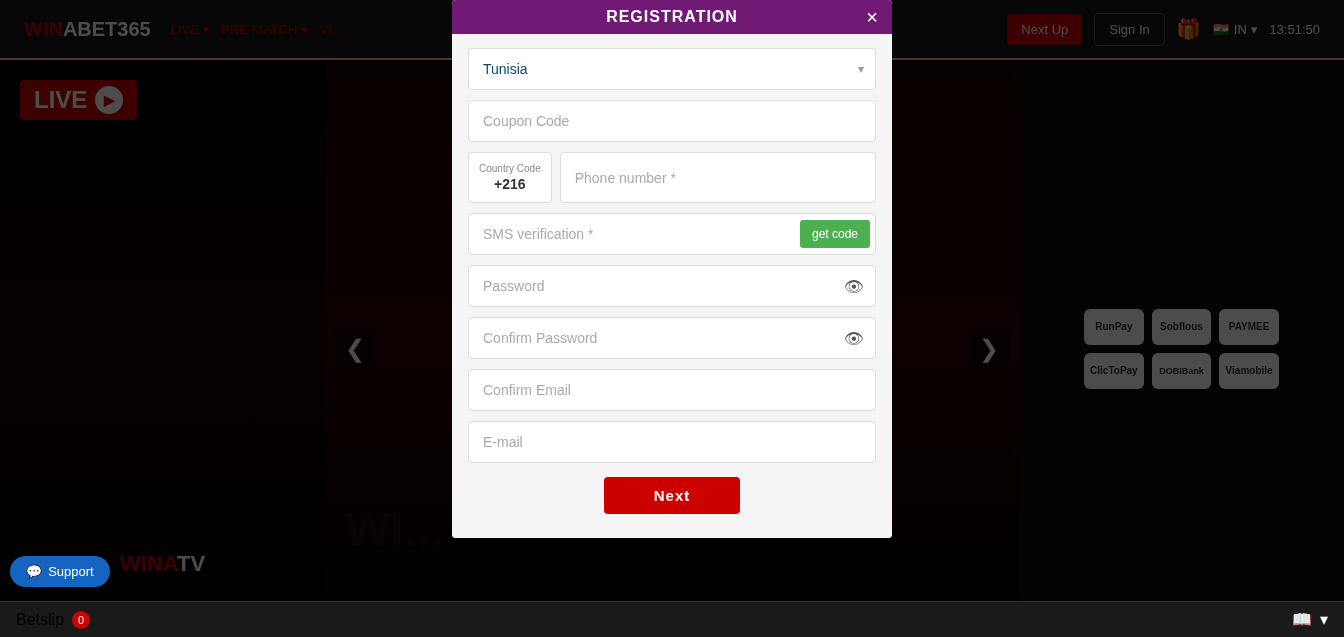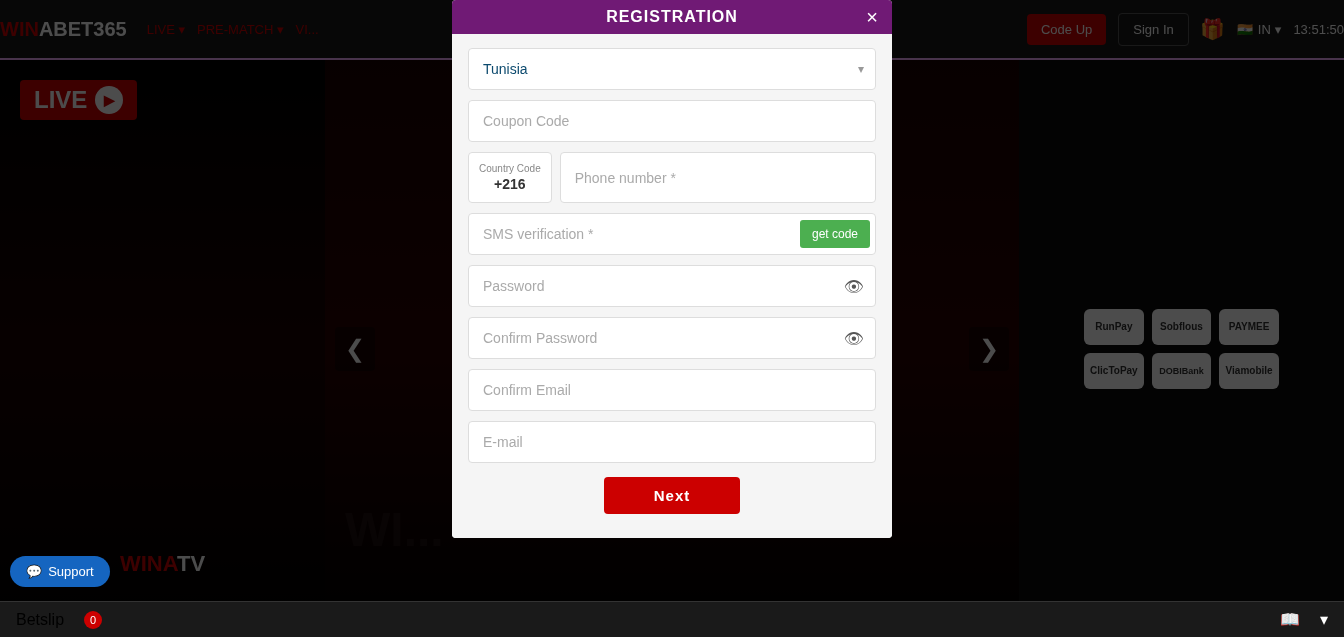--- a/index.html
+++ b/index.html
@@ -2,21 +2,21 @@
 <html><head>
   <meta charset="utf-8">
   <style>
     * { box-sizing: border-box; margin: 0; padding: 0; }
     body { font-family: Arial, sans-serif; background: #1a1a1a; width: 1344px; height: 637px; overflow: hidden; position: relative; }
 
     
     .header {
       position: absolute; top: 0; left: 0; width: 100%; height: 60px;
       background: #1a1a1a; display: flex; align-items: center;
-      border-bottom: 2px solid #f0abfc; z-index: 10; padding: 0 0;
+      border-bottom: 2px solid #fdba74; z-index: 10; padding: 0 24px;
     }
     .logo {
       font-size: 20px; font-weight: bold; color: #fff; margin-right: 20px;
     }
     .logo span { color: #cc0000; }
     .nav-items { display: flex; gap: 12px; align-items: center; }
     .nav-item { color: #cc0000; font-size: 13px; cursor: pointer; }
     .header-right { margin-left: auto; display: flex; align-items: center; gap: 12px; }
     .sign-up-btn {
       background: #cc0000; color: #fff; border: none; padding: 8px 14px;
@@ -158,21 +158,21 @@
     .center-content {
       position: absolute; top: 0; left: 0; width: 100%; height: 100%;
       background: linear-gradient(to bottom, #1a0000, #2a0000, #000);
       display: flex; align-items: center; justify-content: center;
     }
 
     
     .betslip-bar {
       position: absolute; bottom: 0; left: 0; width: 100%; height: 36px;
       background: #1a1a1a; border-top: 1px solid #333; z-index: 200;
-      display: flex; align-items: center; padding: 0 16px; gap: 20px;
+      display: flex; align-items: center; padding: 0 16px; gap: 8px;
     }
     .betslip-badge {
       background: #cc0000; color: #fff; border-radius: 50%;
       width: 18px; height: 18px; display: flex; align-items: center;
       justify-content: center; font-size: 11px;
     }
     .support-btn {
       position: absolute; bottom: 50px; left: 10px; z-index: 300;
       background: #1565c0; color: #fff; border: none; border-radius: 20px;
       padding: 8px 16px; font-size: 13px; cursor: pointer; display: flex;
@@ -185,21 +185,21 @@
 <div class="header">
   <div class="logo">
     <span>WIN</span><span style="color:#fff">ABET365</span>
   </div>
   <div class="nav-items">
     <span class="nav-item">LIVE ▾</span>
     <span class="nav-item">PRE-MATCH ▾</span>
     <span class="nav-item">VI...</span>
   </div>
   <div class="header-right">
-    <button class="sign-up-btn">Code Up</button>
+    <button class="sign-up-btn">Next Up</button>
     <button class="sign-in-btn">Sign In</button>
     <span class="gift-icon">🎁</span>
     <div class="flag-area">
       <span>🇮🇳</span>
       <span>IN</span>
       <span>▾</span>
     </div>
     <div class="time-display">13:51:50</div>
   </div>
 </div>

